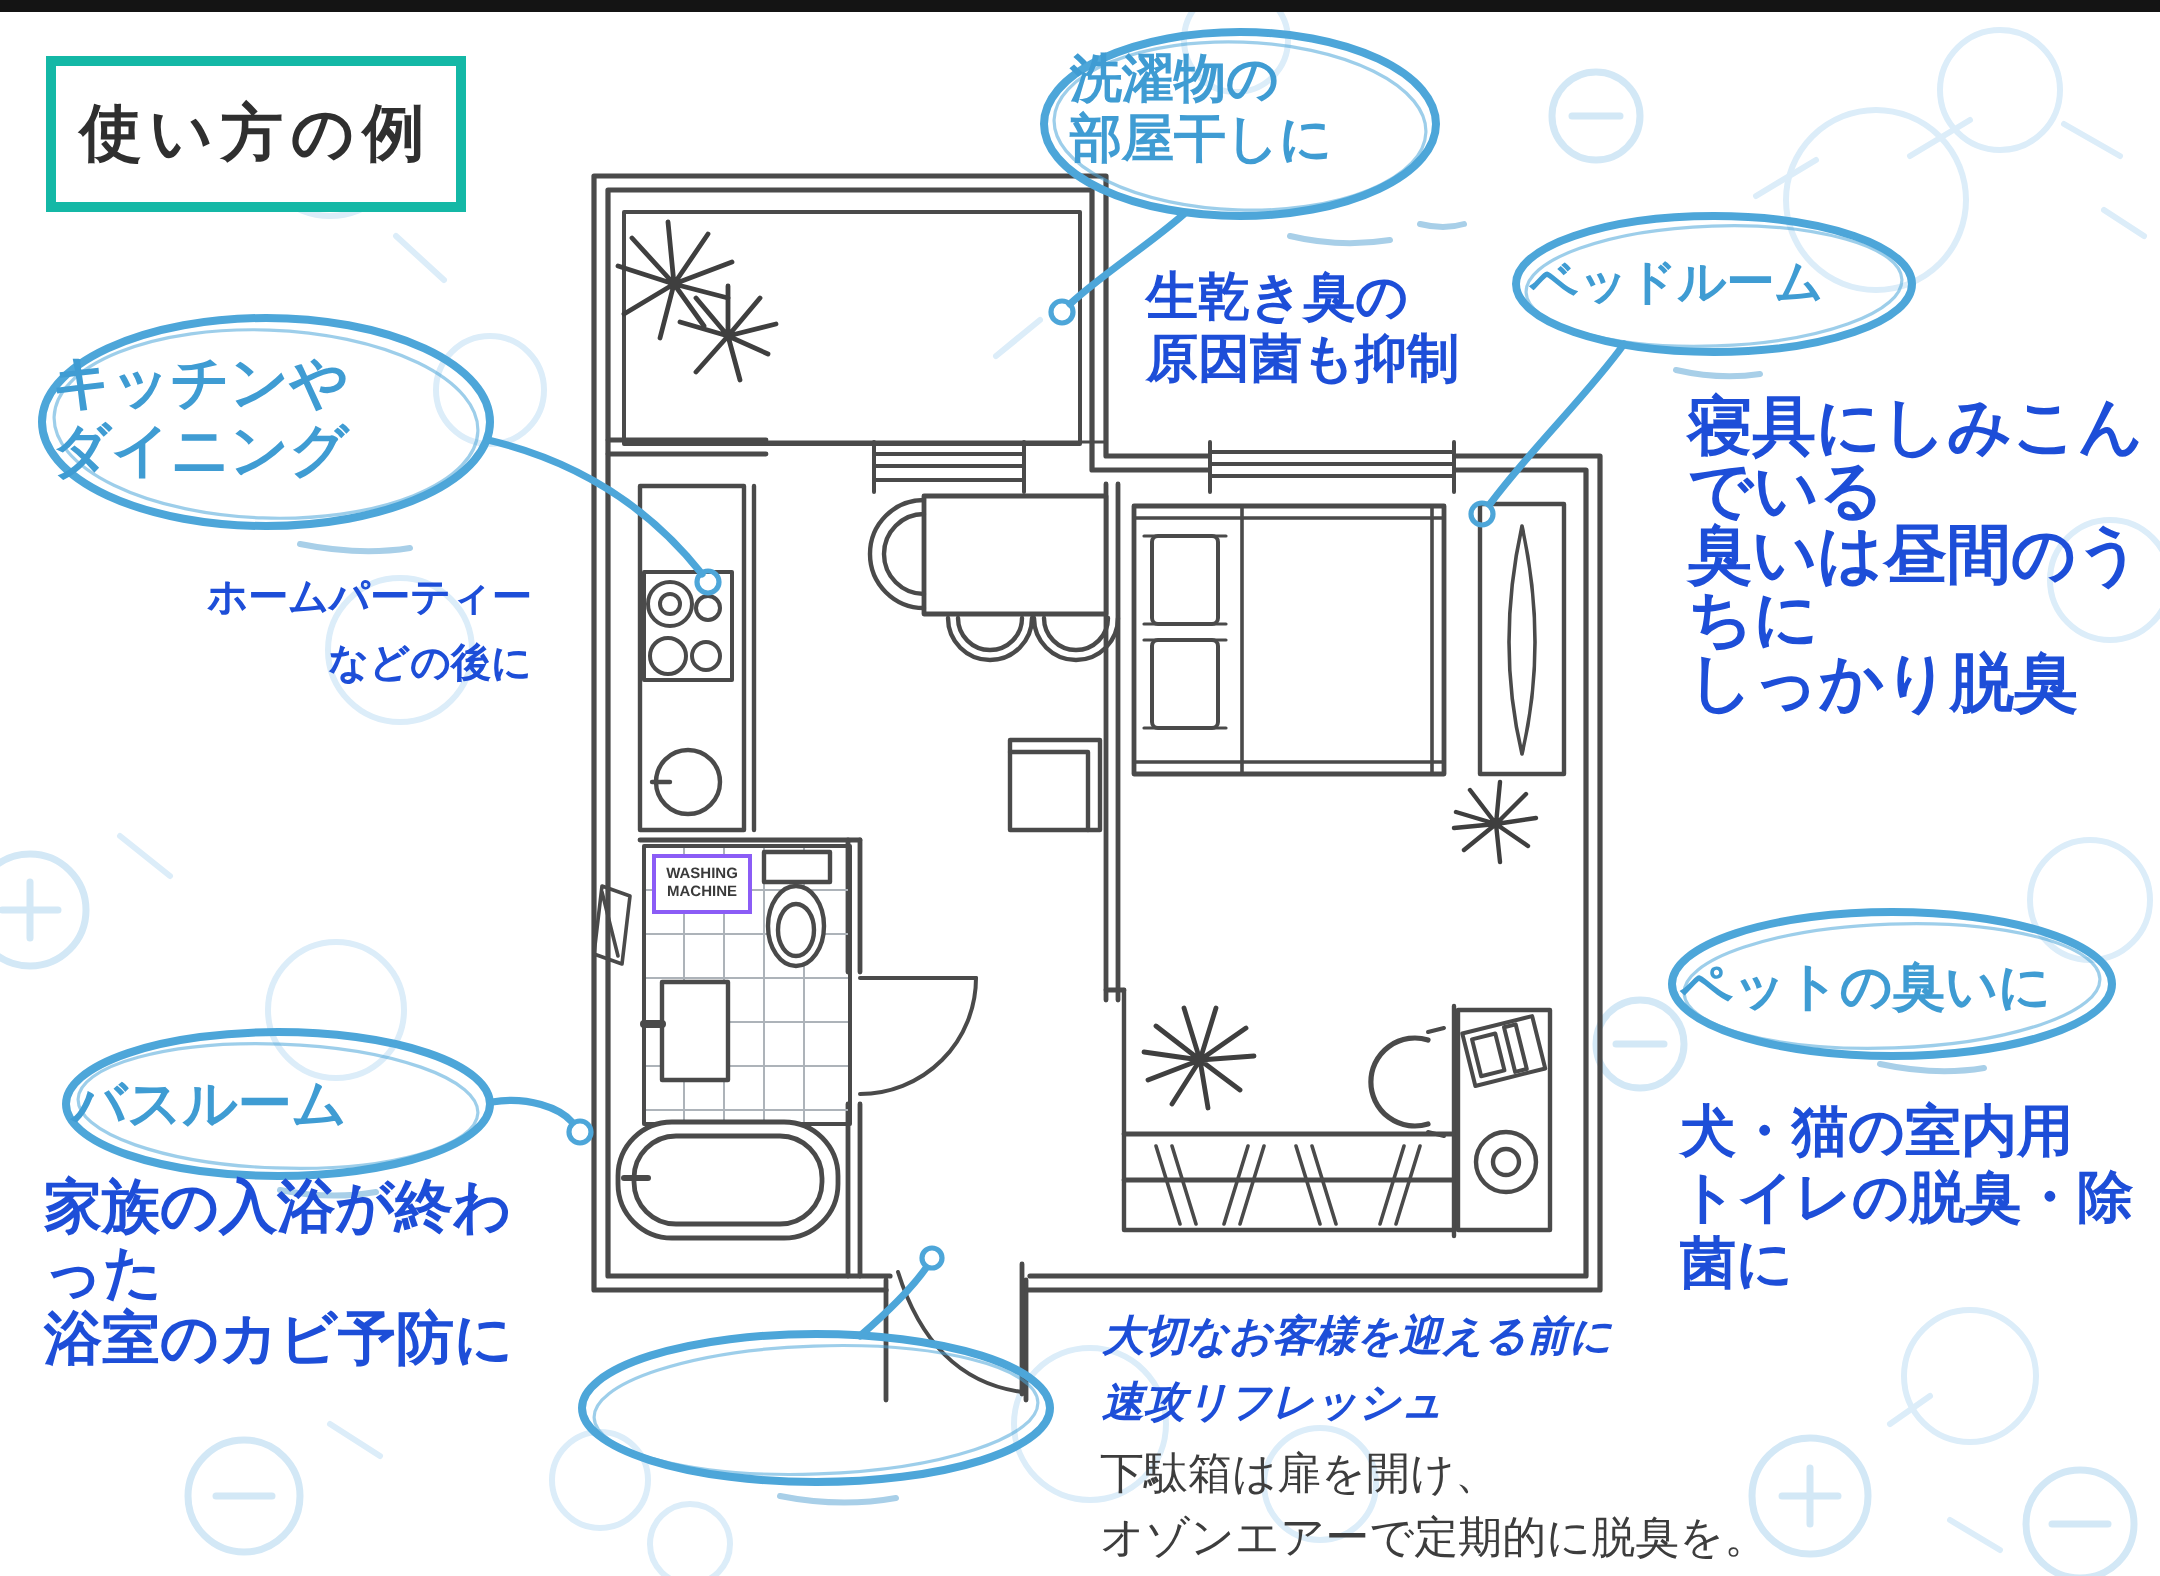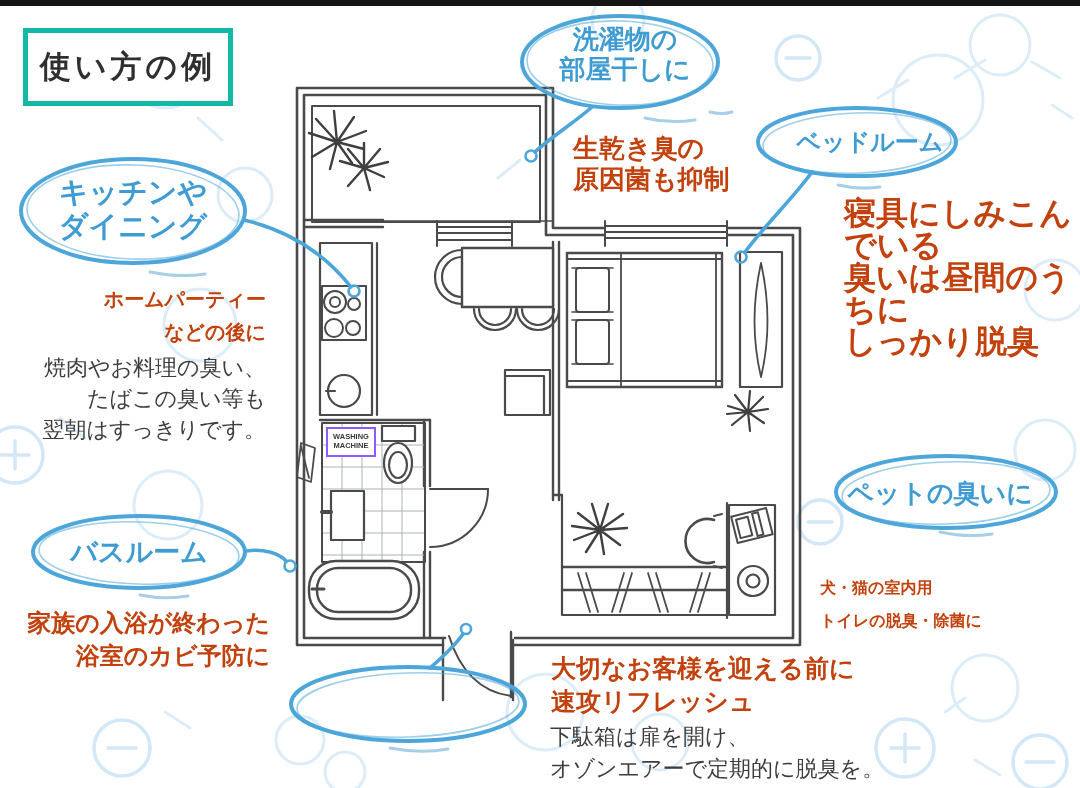--- a/index.html
+++ b/index.html
@@ -4,22 +4,22 @@
 <style>
   html,body{margin:0;padding:0;background:#fff;}
   .stage{position:relative;width:1080px;height:788px;background:#ffffff;overflow:hidden;
          font-family:"Liberation Sans","DejaVu Sans",sans-serif;}
   .topbar{position:absolute;left:0;top:0;width:1080px;height:6px;background:#141414;}
   svg.layer{position:absolute;left:0;top:0;width:1080px;height:788px;}
   .txt{position:absolute;white-space:pre-line;}
   .title-box{position:absolute;left:23px;top:28px;width:200px;height:68px;
              border:5px solid #14b8a6;background:#fff;display:flex;align-items:center;justify-content:center;
              font-size:31px;font-weight:700;color:#2f2f2f;letter-spacing:4px;}
-  .bubble-label{color:#3f9cd3;font-weight:700;text-align:center;line-height:1.16;}
-  .note-bold{color:#c2410c;font-weight:700;}
+  .bubble-label{color:#3f9cd3;font-weight:700;text-align:left;line-height:1.16;}
+  .note-bold{color:#1d4ed8;font-weight:700;}
   .note-reg{color:#3d3d3d;font-weight:500;}
   .wm-label{position:absolute;left:326px;top:427px;width:50px;height:30px;border:2px solid #8b5cf6;
             background:#fff;box-sizing:border-box;display:flex;align-items:center;justify-content:center;
             font-size:7.5px;font-weight:700;color:#3a3a3a;line-height:1.15;text-align:center;white-space:pre-line;}
 </style>
 </head>
 <body>
 
 <div class="stage">
 
@@ -284,31 +284,28 @@
 
   <div class="txt note-bold" style="left:573px;top:133px;width:210px;font-size:26px;line-height:31px;">生乾き臭の
 原因菌も抑制</div>
 
   <div class="txt note-bold" style="left:844px;top:197px;width:256px;font-size:32px;line-height:32px;">寝具にしみこんでいる
 臭いは昼間のうちに
 しっかり脱臭</div>
 
   <div class="txt note-bold" style="left:28px;top:283px;width:238px;font-size:20px;line-height:33px;text-align:right;">ホームパーティー
 などの後に</div>
-  <div class="txt note-reg" style="left:23px;top:352px;width:243px;font-size:22px;line-height:31px;text-align:right;">焼肉やお料理の臭い、
-たばこの臭い等も
-翌朝はすっきりです。</div>
-
-  <div class="txt note-bold" style="left:22px;top:606px;width:248px;font-size:24px;line-height:33px;text-align:right;">家族の入浴が終わった
+
+  <div class="txt note-bold" style="left:22px;top:588px;width:248px;font-size:29px;line-height:33px;text-align:left;">家族の入浴が終わった
 浴室のカビ予防に</div>
 
-  <div class="txt note-bold" style="left:820px;top:549px;width:240px;font-size:16px;line-height:33px;margin-top:22px;">犬・猫の室内用
+  <div class="txt note-bold" style="left:840px;top:549px;width:240px;font-size:28px;line-height:33px;">犬・猫の室内用
 トイレの脱臭・除菌に</div>
 
-  <div class="txt note-bold" style="left:551px;top:652px;width:330px;font-size:25px;line-height:33px;">大切なお客様を迎える前に
+  <div class="txt note-bold" style="left:551px;top:652px;width:330px;font-size:21px;line-height:33px;font-style:italic;">大切なお客様を迎える前に
 速攻リフレッシュ</div>
   <div class="txt note-reg" style="left:550px;top:721px;width:340px;font-size:22px;line-height:32px;">下駄箱は扉を開け、
 オゾンエアーで定期的に脱臭を。</div>
 
   <div class="wm-label">WASHING
 MACHINE</div>
 
 </div>
 
 </body></html>

